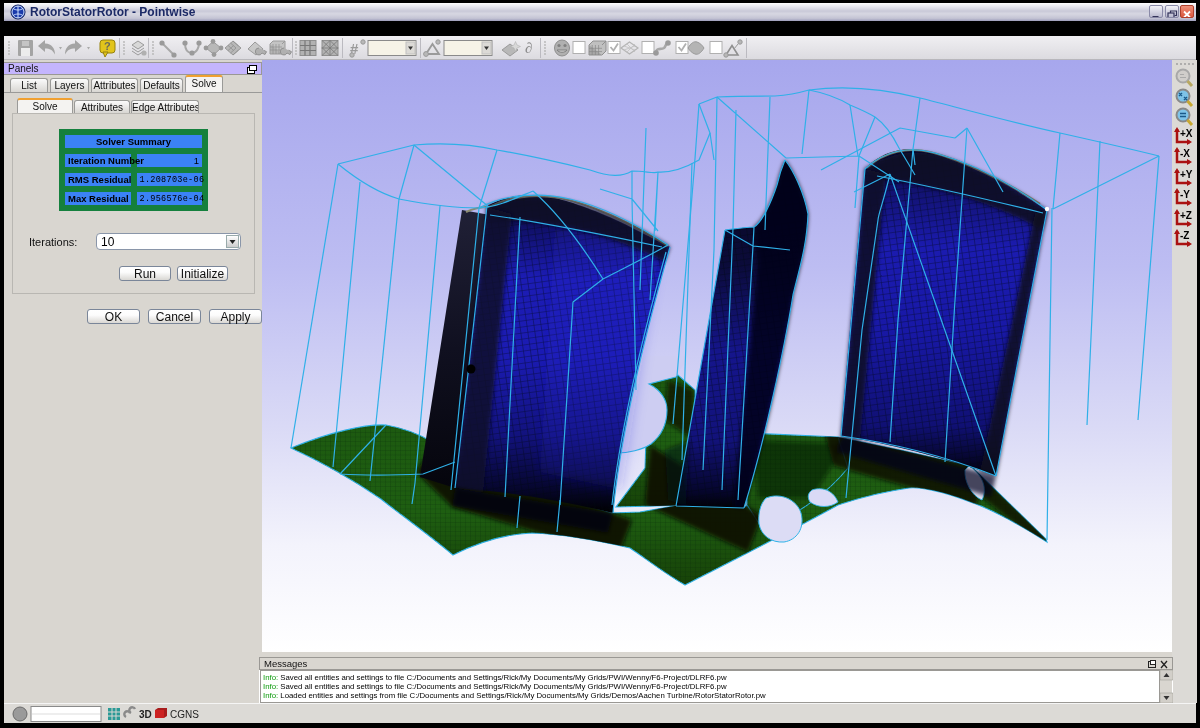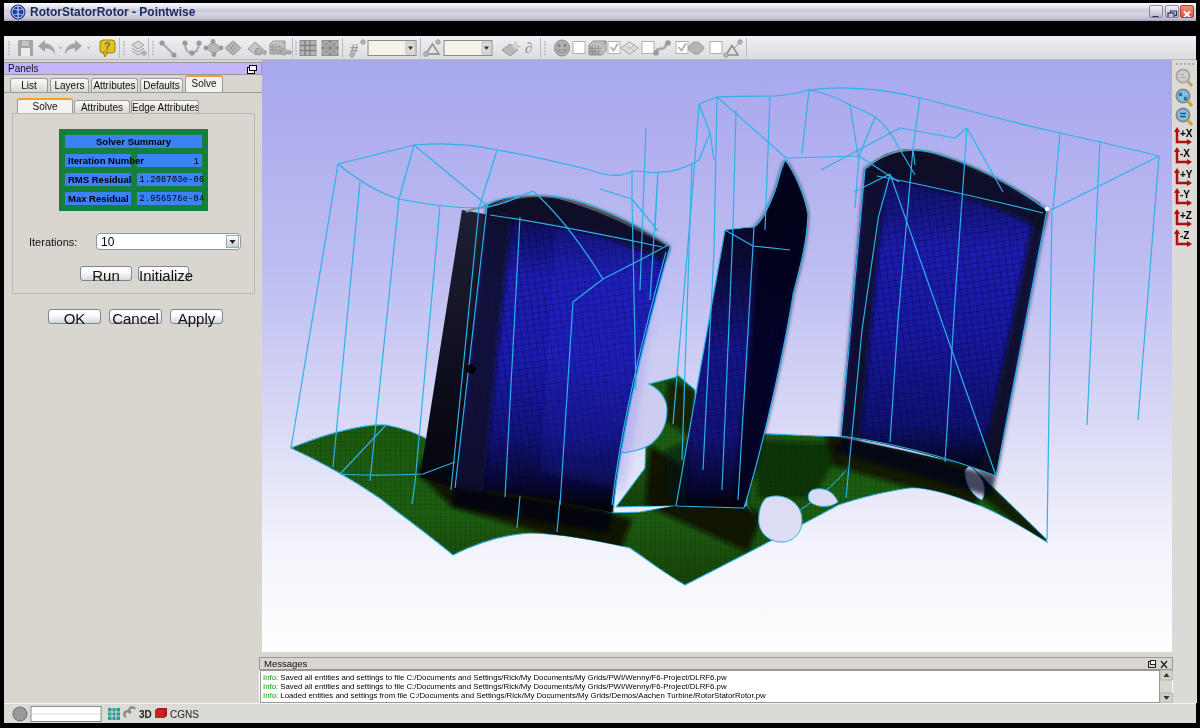--- a/index.html
+++ b/index.html
@@ -22,21 +22,21 @@
 #lpanel{position:absolute;left:4px;top:60px;width:258px;height:643px;background:#d9d6d0;}
 #ptitle{position:absolute;left:0;top:2px;width:255px;height:13px;border:1px solid #9a9894;border-left:none;background:#c4b5fd;font-size:10px;color:#111;padding-left:4px;}
 
 .tab{position:absolute;font-size:10px;line-height:13px;color:#111;text-align:center;border:1px solid #9a9a98;border-bottom:none;border-radius:3px 3px 0 0;background:linear-gradient(180deg,#fbfbfb,#d8d6d2);white-space:nowrap;overflow:hidden;}
 .tabact{background:#f4f3f1;border-top:2px solid #f0a030;}
 
 #grpbox{position:absolute;left:8px;top:53px;width:243px;height:181px;border:1px solid #b9b7b2;background:#d9d6d0;}
 table{border-collapse:collapse;font-size:9.5px;white-space:nowrap;table-layout:fixed;width:149px;}
 .mono{font-family:'Liberation Mono',monospace;font-size:8.5px;letter-spacing:0.3px;}
 td{border:6px solid #15803d;background:#3b82f6;padding:0 3px;height:19px;}
-.btn{position:absolute;font-size:15px;color:#111;text-align:center;border:1px solid #7a8699;border-radius:3px;background:linear-gradient(180deg,#ffffff,#fcfcfc 40%,#d9d7d3);}
+.btn{position:absolute;font-size:12px;color:#111;text-align:center;border:1px solid #7a8699;border-radius:3px;background:linear-gradient(180deg,#ffffff,#fcfcfc 40%,#d9d7d3);margin-left:39px;}
 
 #vp{position:absolute;left:262px;top:60px;width:910px;height:592px;}
 
 #rtb{position:absolute;left:1172px;top:60px;width:25px;height:643px;background:#dcdad6;}
 
 #msplit{position:absolute;left:259px;top:652px;width:913px;height:5px;background:#d9d6d0;}
 #msgs{position:absolute;left:259px;top:657px;width:914px;height:46px;background:#ffffff;}
 #msgtitle{position:absolute;left:0;top:0;width:914px;height:13px;border:1px solid #9a9894;font-size:9.5px;color:#111;padding-left:4px;background:#d9d6d0;}
 #msglist{position:absolute;left:1px;top:13px;width:912px;height:33px;background:#fff;border:1px solid #9a9894;font-size:7.8px;color:#000;padding:2px 2px 0 2px;line-height:9.2px;}
 #msglist .inf{color:#0a9a0a;}

